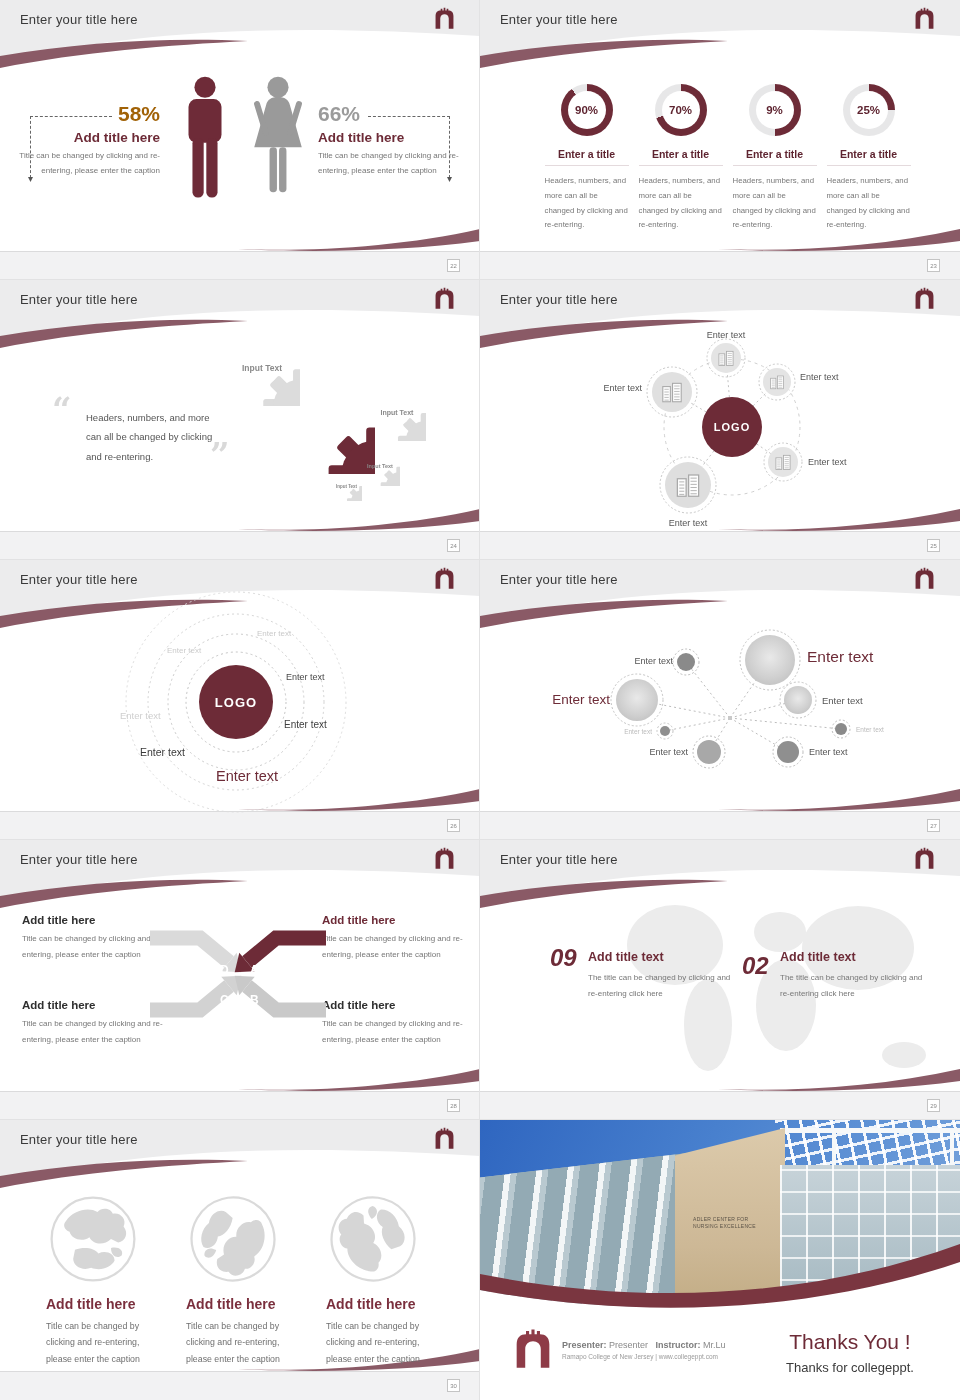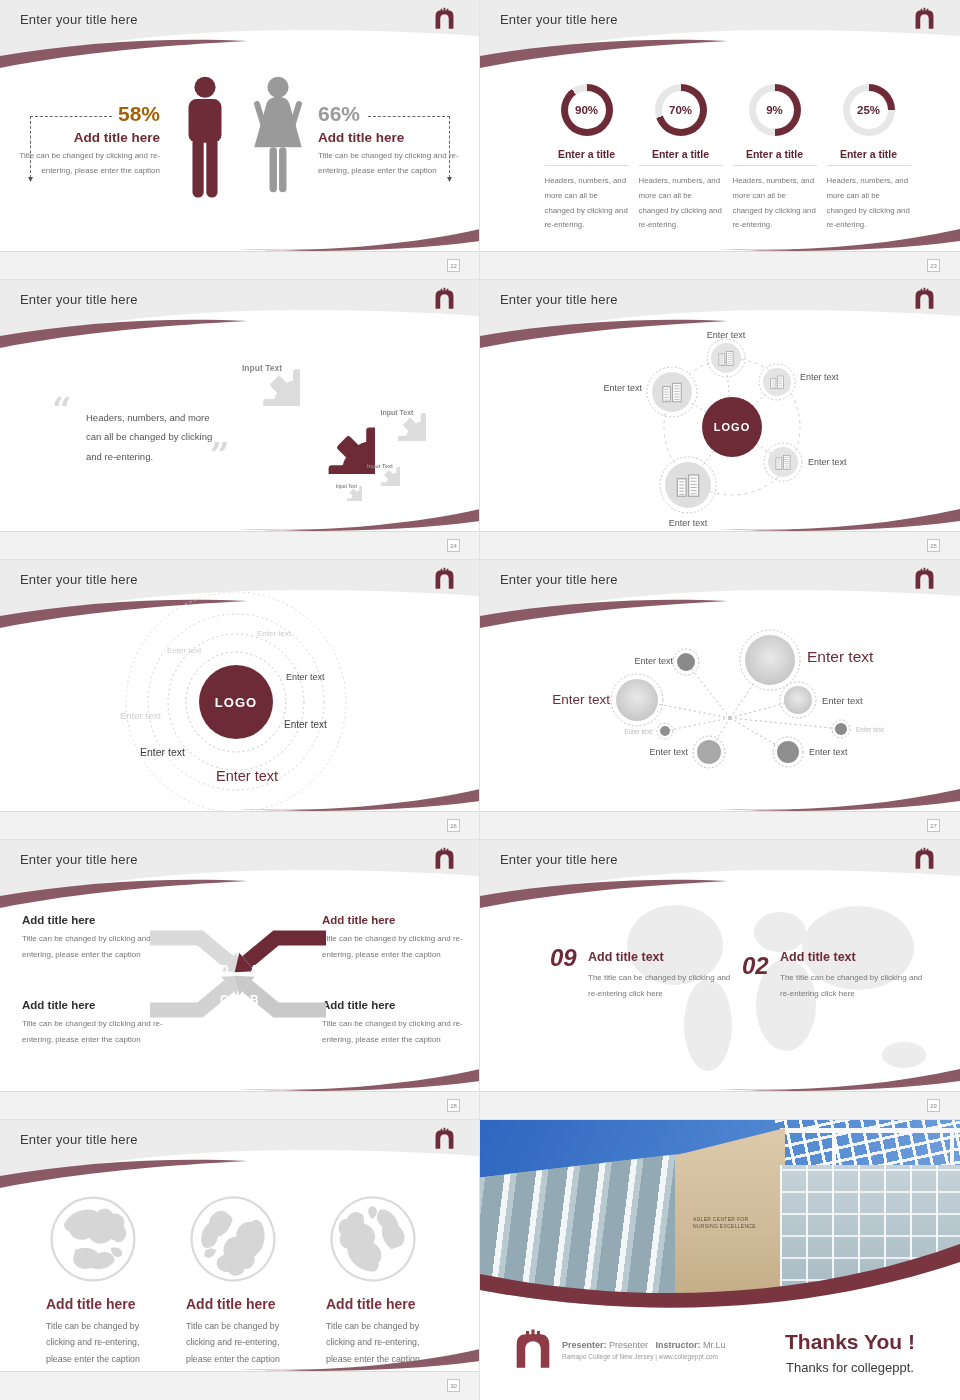--- a/index.html
+++ b/index.html
@@ -77,21 +77,21 @@
   .glass-right { position:absolute; left:300px; top:45px; width:180px; height:160px;
     background:
       repeating-linear-gradient(90deg,rgba(255,255,255,.85) 0 2px,transparent 2px 26px),
       repeating-linear-gradient(0deg,rgba(255,255,255,.75) 0 2px,transparent 2px 22px),
       linear-gradient(180deg,#c7d3d9,#9fb4bd); }
   .canopy { position:absolute; left:295px; top:0; width:185px; height:105px;
     background:
       repeating-linear-gradient(78deg,rgba(255,255,255,.95) 0 3px,transparent 3px 15px),
       repeating-linear-gradient(168deg,rgba(255,255,255,.9) 0 3px,transparent 3px 13px); }
   .beam { position:absolute; background:#f6f8f9; }
-  .s10-thanks { font-size:21px; font-weight:bold; color:#6D2B37; }
+  .s10-thanks { font-size:21px; font-weight:normal; color:#6D2B37; }
   .s10-sub { margin-top:6px; font-size:13px; color:#3a3a3a; }
   .s10-cred1 { font-size:9px; color:#8a8a8a; }
   .s10-cred1 b { color:#7c7c7c; }
   .s10-cred2 { margin-top:3px; font-size:6.5px; color:#9a9a9a; }
 </style>
 </head>
 <body>
 
 <svg width="0" height="0" style="position:absolute">
   <defs>

